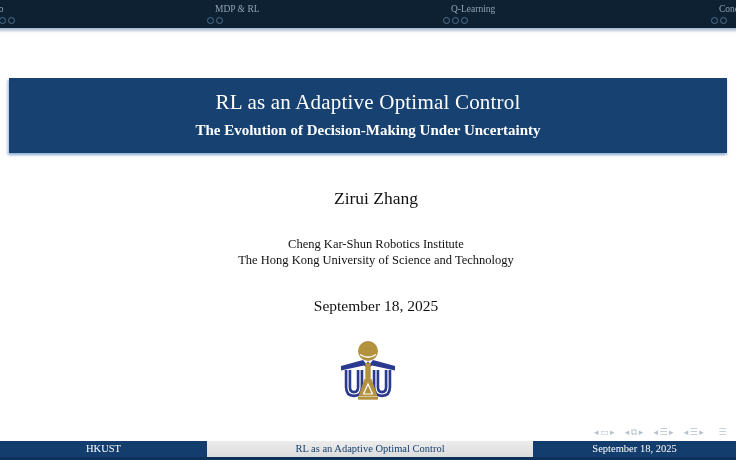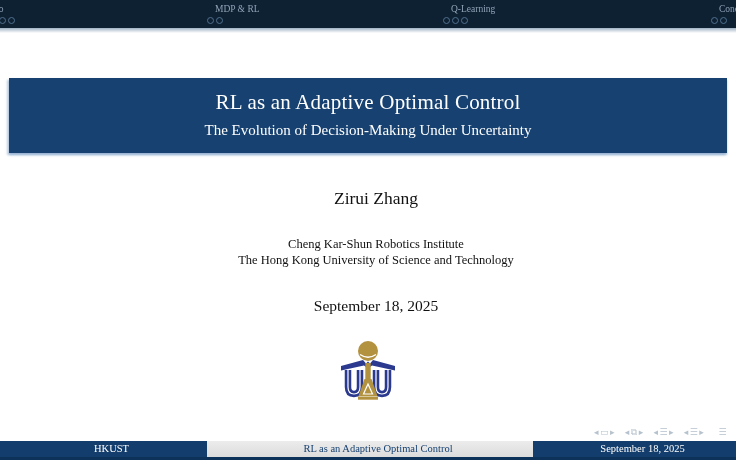--- a/index.html
+++ b/index.html
@@ -27,36 +27,36 @@
     position:absolute;left:0;top:28px;width:736px;height:5px;
     background:linear-gradient(#8fa 0,#9fb3c4 0,#ffffff 100%);
   }
   
   #title-bar{
     position:absolute;left:9px;top:78px;width:718px;height:75px;
     background:#164170;color:#ffffff;text-align:center;
     box-shadow:0 2px 2px rgba(140,170,205,.75), -2px 2px 2px rgba(140,170,205,.5);
   }
   #frame-title{font-size:21px;margin-top:12px;letter-spacing:.2px;}
-  #frame-subtitle{font-size:15px;margin-top:7px;}
+  #frame-subtitle{font-size:15px;margin-top:7px;font-weight:bold;}
   
   .centered{position:absolute;left:8px;width:736px;text-align:center;color:#111111;}
   #author{top:188px;font-size:17.5px;}
   #institute{top:236px;font-size:12.5px;line-height:16px;}
   #date{top:297px;font-size:15.5px;}
   #logo-wrap{position:absolute;left:337px;top:337px;width:62px;height:74px;}
   
   #nav-symbols{
     position:absolute;right:8px;bottom:22px;
     color:#b6c2cd;font-size:9px;letter-spacing:1.5px;white-space:pre;
     font-family:"DejaVu Sans","Liberation Sans",sans-serif;
   }
   
   #footline{position:absolute;left:0;bottom:3px;width:736px;height:16px;font-size:10.5px;line-height:16px;}
-  .foot-seg{position:absolute;top:0;height:16px;text-align:center;white-space:nowrap;overflow:hidden;padding-left:8px;}
+  .foot-seg{position:absolute;top:0;height:16px;text-align:center;white-space:nowrap;overflow:hidden;}
   #foot-left{left:0;width:207px;background:#133d6c;color:#ffffff;}
   #foot-center{left:207px;width:326px;background:linear-gradient(#ececec,#dcdcdc);color:#16406f;}
   #foot-right{left:533px;width:203px;background:#133d6c;color:#ffffff;}
   #foot-strip{position:absolute;left:0;bottom:0;width:736px;height:3px;background:#0d3259;}
 </style>
 </head>
 <body>
 
 <div id="slide">
 

